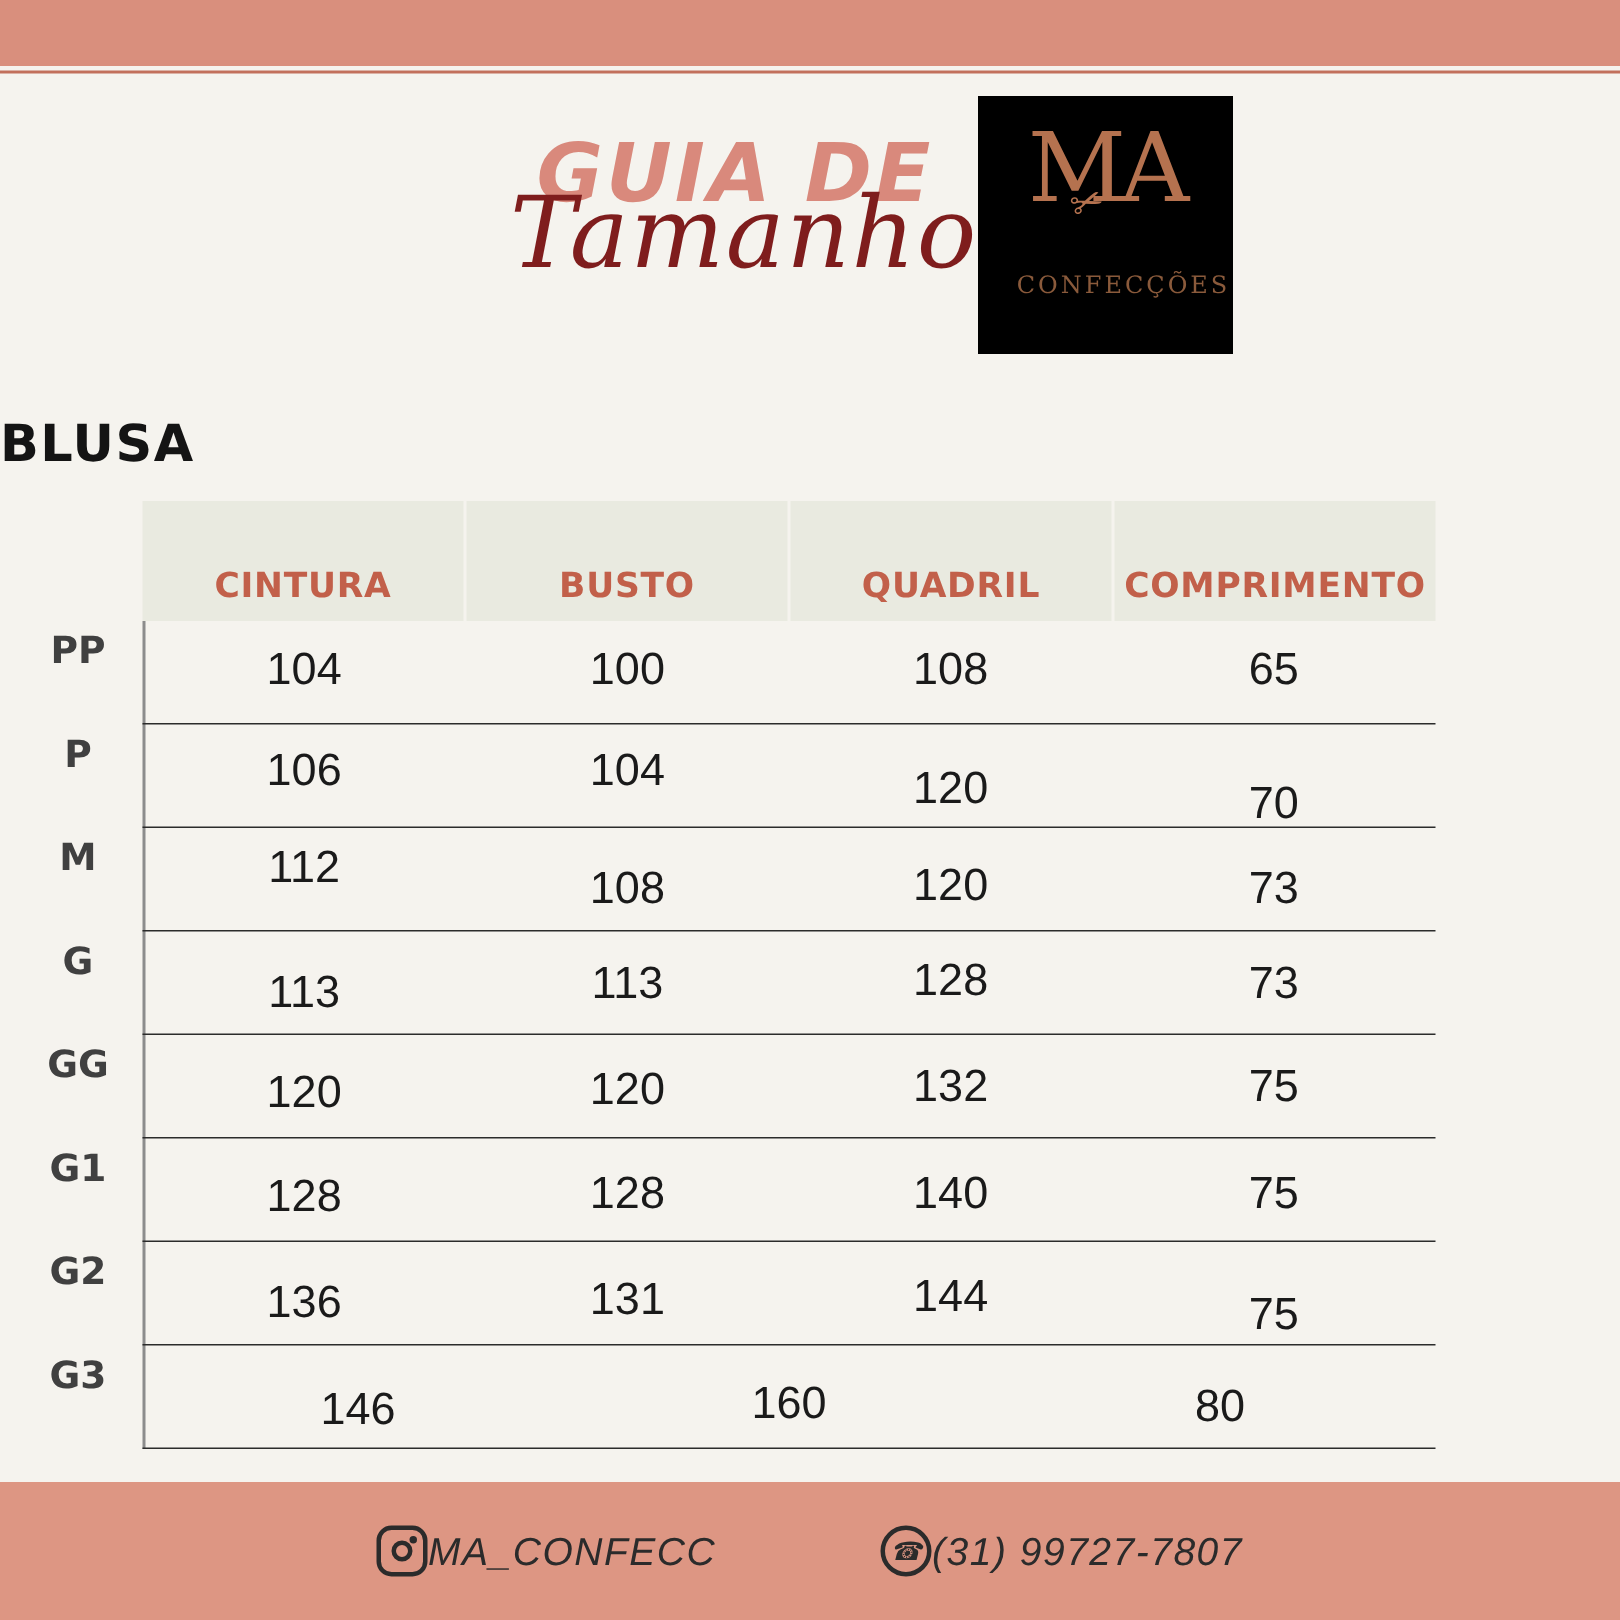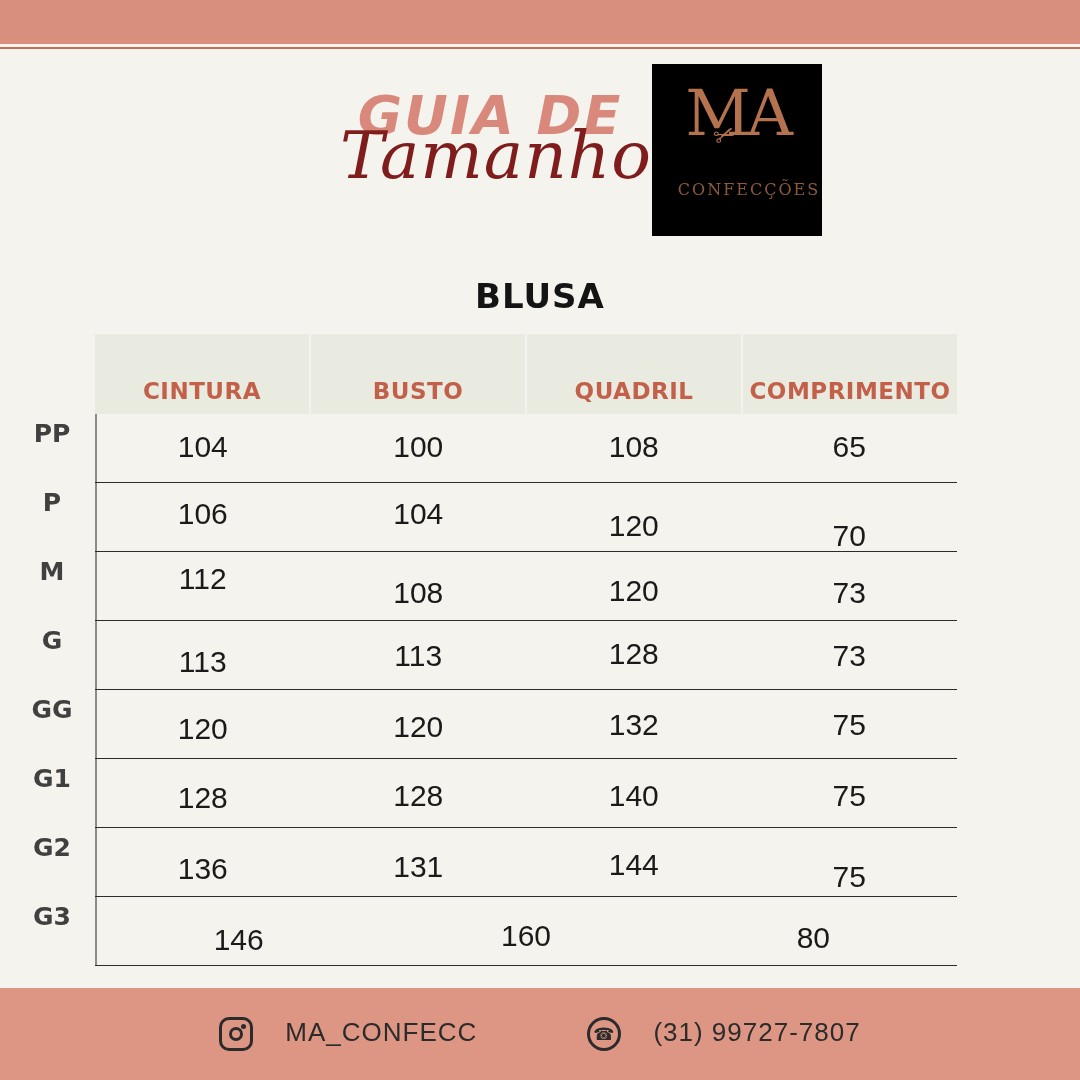--- a/index.html
+++ b/index.html
@@ -110,21 +110,21 @@
     letter-spacing: 2px;
     color: #8a5a3b;
     padding-left: 12px;
   }
   
   .doc-title {
     position: absolute;
     top: 276px;
     left: 0;
     width: 1080px;
-    text-align: center;
+    text-align: left;
     font-family: "DejaVu Sans", sans-serif;
     font-weight: bold;
     font-size: 34px;
     letter-spacing: 1px;
     color: #141414;
   }
   
   .table-wrap {
     position: absolute;
     top: 334px;
@@ -196,25 +196,27 @@
     width: 1080px;
     height: 92px;
     background: #dd9683;
     display: flex;
     align-items: center;
     justify-content: center;
     gap: 110px;
   }
   .footer-item {
     display: flex;
-    gap: 32px;
+    align-items: center;
+    gap: 0;
     font-family: "Liberation Sans", sans-serif;
     font-size: 26px;
     letter-spacing: 1px;
     color: #2b2b2b;
+    font-style: italic;
   }
   .ig-icon {
     width: 34px; height: 34px;
     border: 3px solid #2b2b2b;
     border-radius: 10px;
     position: relative;
     box-sizing: border-box;
   }
   .ig-icon::before {
     content: "";

